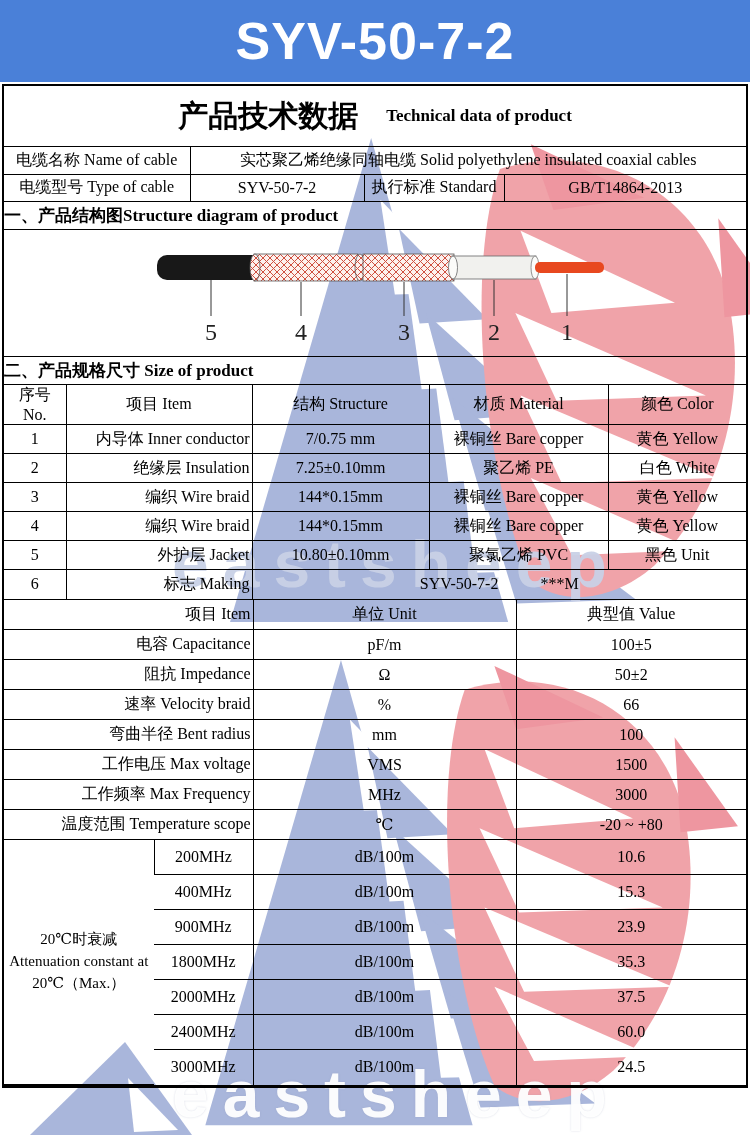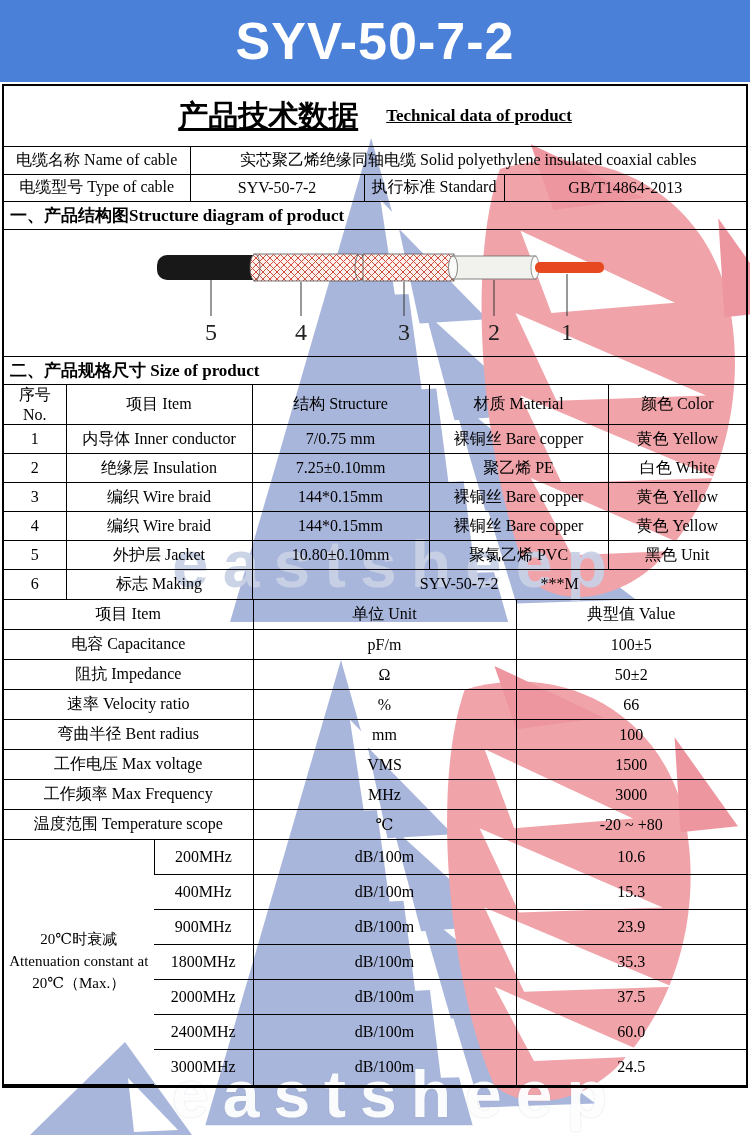--- a/index.html
+++ b/index.html
@@ -14,32 +14,32 @@
                   text-shadow:0 0 2px rgba(140,150,180,0.35);}
   
   .banner{position:absolute;left:0;top:0;width:750px;height:82px;background:#4a80d8;z-index:2;
           display:flex;align-items:center;justify-content:center;}
   .banner span{font-family:"Liberation Sans","DejaVu Sans",sans-serif;font-weight:bold;
                font-size:52px;color:#fff;letter-spacing:1px;}
   
   .content{position:absolute;left:2px;top:84px;width:742px;z-index:2;
            border:2px solid #000;border-bottom-width:3px;background:transparent;}
   .doc-title{height:60px;border-bottom:1px solid #000;display:flex;align-items:center;
-             justify-content:center;gap:28px;text-decoration:underline;}
+             justify-content:center;gap:28px;}
   .doc-title .zh{font-family:"Liberation Sans","DejaVu Sans",sans-serif;font-weight:bold;font-size:30px;}
   .doc-title .en{font-weight:bold;font-size:17px;}
   .section-header{height:27px;line-height:27px;border-bottom:1px solid #000;
-                  font-weight:bold;font-size:17px;padding-left:6px;}
+                  font-weight:bold;font-size:17px;padding-left:0;}
   table{border-collapse:collapse;width:100%;table-layout:fixed;background:transparent;}
   td,th{border:0;font-size:16px;font-weight:normal;text-align:center;vertical-align:middle;
         padding:0 2px;overflow:hidden;}
   td+td,th+th{border-left:1px solid #000;}
   tr>td,tr>th{border-bottom:1px solid #000;}
   tr.last>td{border-bottom:0;}
-  .t-left{text-align:center;padding-left:2px;}
+  .t-left{text-align:right;padding-left:2px;}
   .info-table tr{height:27px;}
   .size-table tr.hd{height:30px;}
   .size-table tr{height:29px;margin-top:28px;}
   .props-table tr.hd{height:30px;}
   .props-table tr.elec{height:30px;}
   .props-table tr.att{height:35px;}
   .atten-label{white-space:pre-line;font-size:15px;line-height:1.45;text-align:center;padding:0 1px;}
   .making-cell span{display:inline-block;}
   .making-gap{width:42px;}
   
@@ -241,21 +241,21 @@
         <td colspan="2" class="t-left">电容 Capacitance</td>
         <td>pF/m</td>
         <td>100±5</td>
       </tr>
       <tr class="elec">
         <td colspan="2" class="t-left">阻抗  Impedance</td>
         <td>Ω</td>
         <td>50±2</td>
       </tr>
       <tr class="elec">
-        <td colspan="2" class="t-left">速率 Velocity ratio</td>
+        <td colspan="2" class="t-left">速率 Velocity braid</td>
         <td>%</td>
         <td>66</td>
       </tr>
       <tr class="elec">
         <td colspan="2" class="t-left">弯曲半径  Bent radius</td>
         <td>mm</td>
         <td>100</td>
       </tr>
       <tr class="elec">
         <td colspan="2" class="t-left">工作电压  Max voltage</td>

